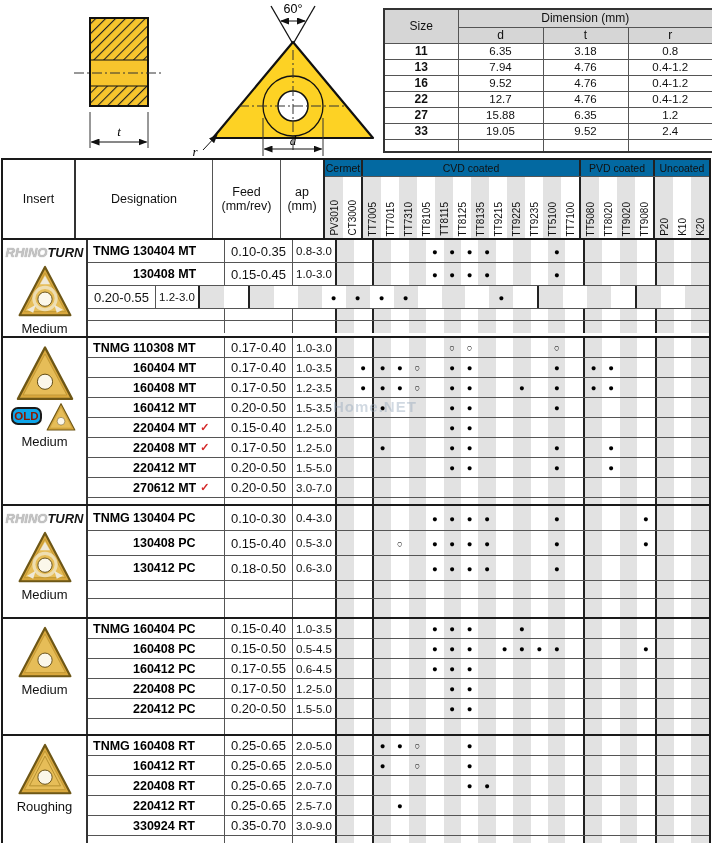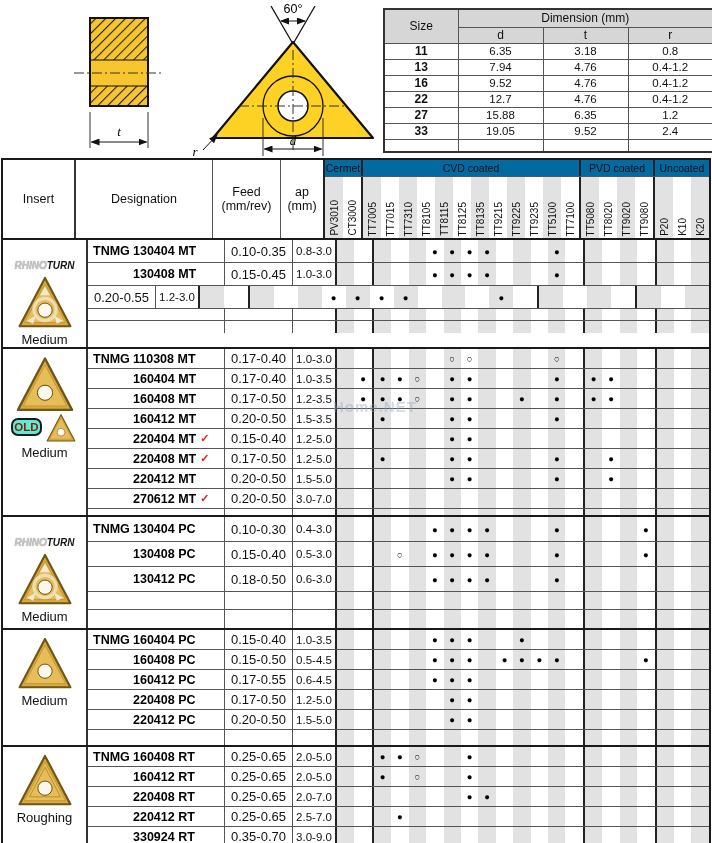--- a/index.html
+++ b/index.html
@@ -58,26 +58,26 @@
   .mark{flex:1 1 0;display:flex;align-items:center;justify-content:center;font-size:9.5px;color:#000;overflow:hidden}
   .mark:nth-child(odd){background:#e2e2e2}
   .mark:nth-child(3),.mark:nth-child(15),.mark:nth-child(19){border-left:2px solid #222}
 
   .g0 .row{height:23px}  .g0 .row.sp{height:12px}
   .g1 .row{height:20px}  .g1 .row.sp{height:6px}
   .g2 .row{height:25px}  .g2 .row.sp{height:18px}
   .g3 .row{height:20px}  .g3 .row.sp{height:15px}
   .g4 .row{height:20px}  .g4 .row.sp{height:10px}
 
-  .brand{font-style:italic;font-weight:bold;font-size:10px;white-space:nowrap;margin-top:18px}
+  .brand{font-style:italic;font-weight:bold;font-size:13px;white-space:nowrap;margin-top:3px}
   .b1{color:#c4c4c4;text-shadow:0 0 1px #888}
   .b2{color:#161616}
   .insert-img{margin-top:2px;line-height:0}
   .old-row{display:flex;align-items:center;gap:2px;margin-top:-4px}
-  .old-badge{background:#5eead4;border:2px solid #1a1a1a;border-radius:7px;font-weight:bold;
+  .old-badge{background:#0ea5e9;border:2px solid #1a1a1a;border-radius:7px;font-weight:bold;
              font-size:11.5px;color:#8c1a00;padding:0 1px;line-height:14px}
   .usage{font-size:13px;margin-top:2px}
   .watermark{position:absolute;left:330px;top:238px;font-size:15px;font-weight:bold;color:#8fa3b8;
              opacity:.4;letter-spacing:1px;pointer-events:none}
 </style>
 </head>
 <body>
 
 <div class="page">
 

